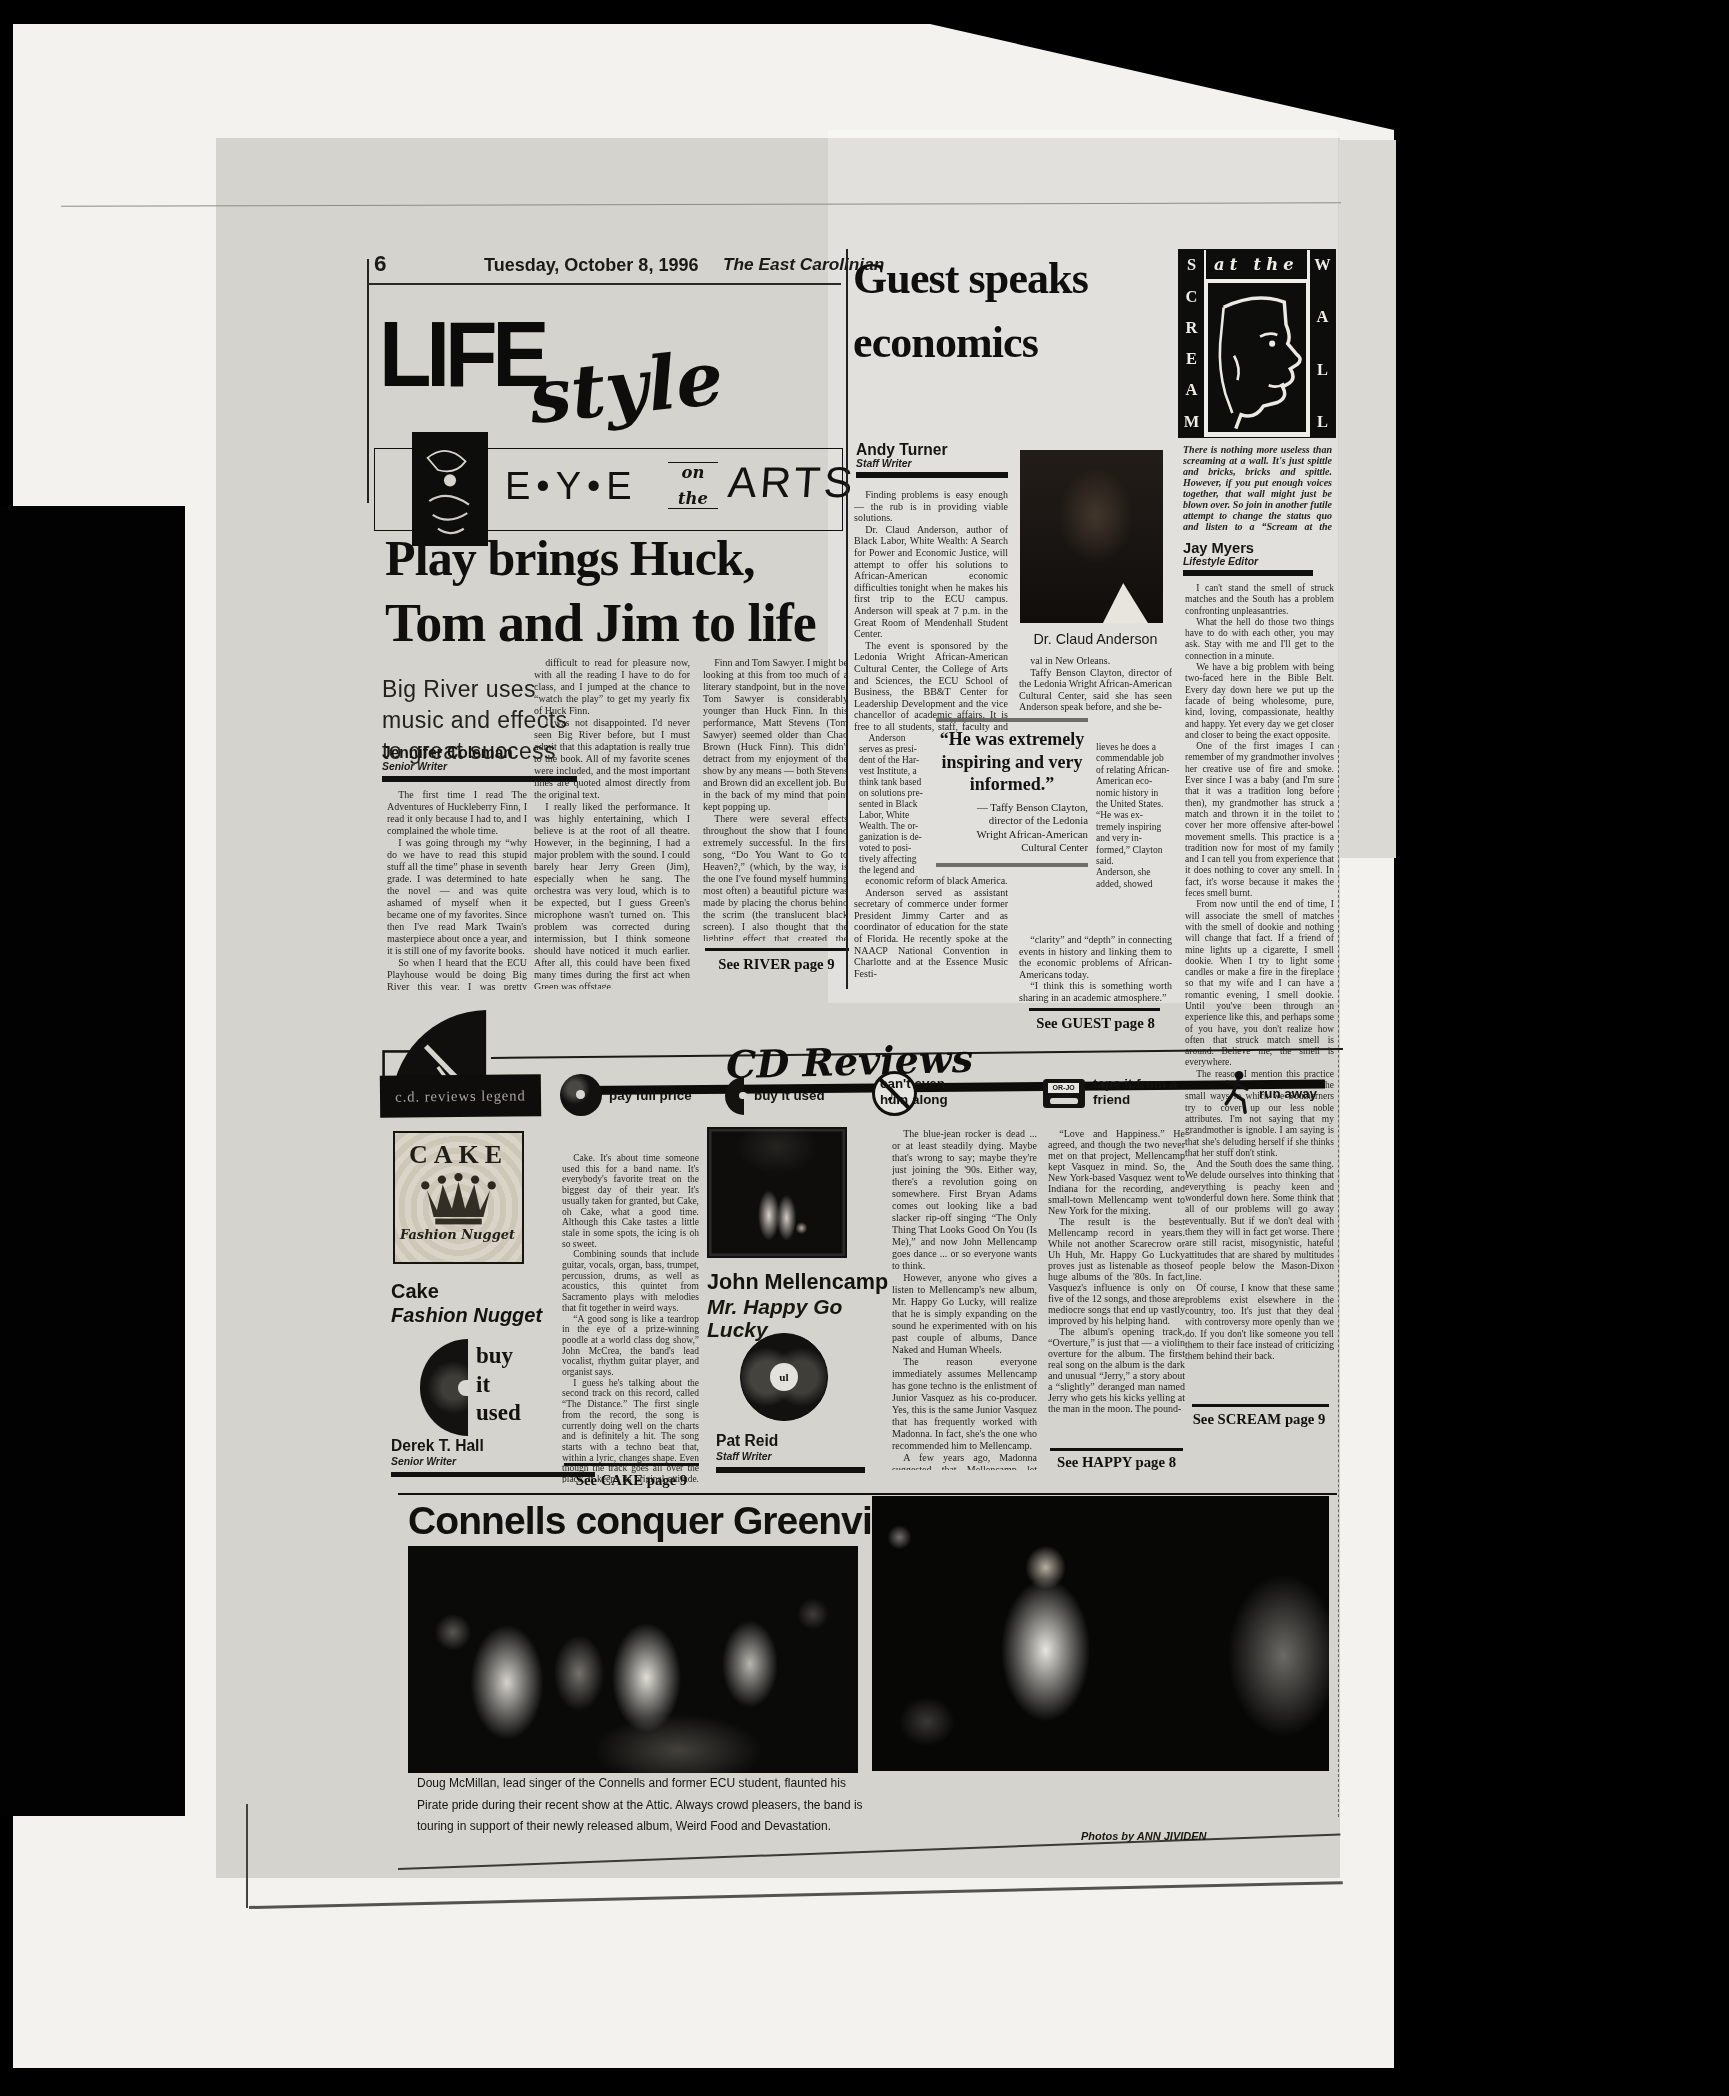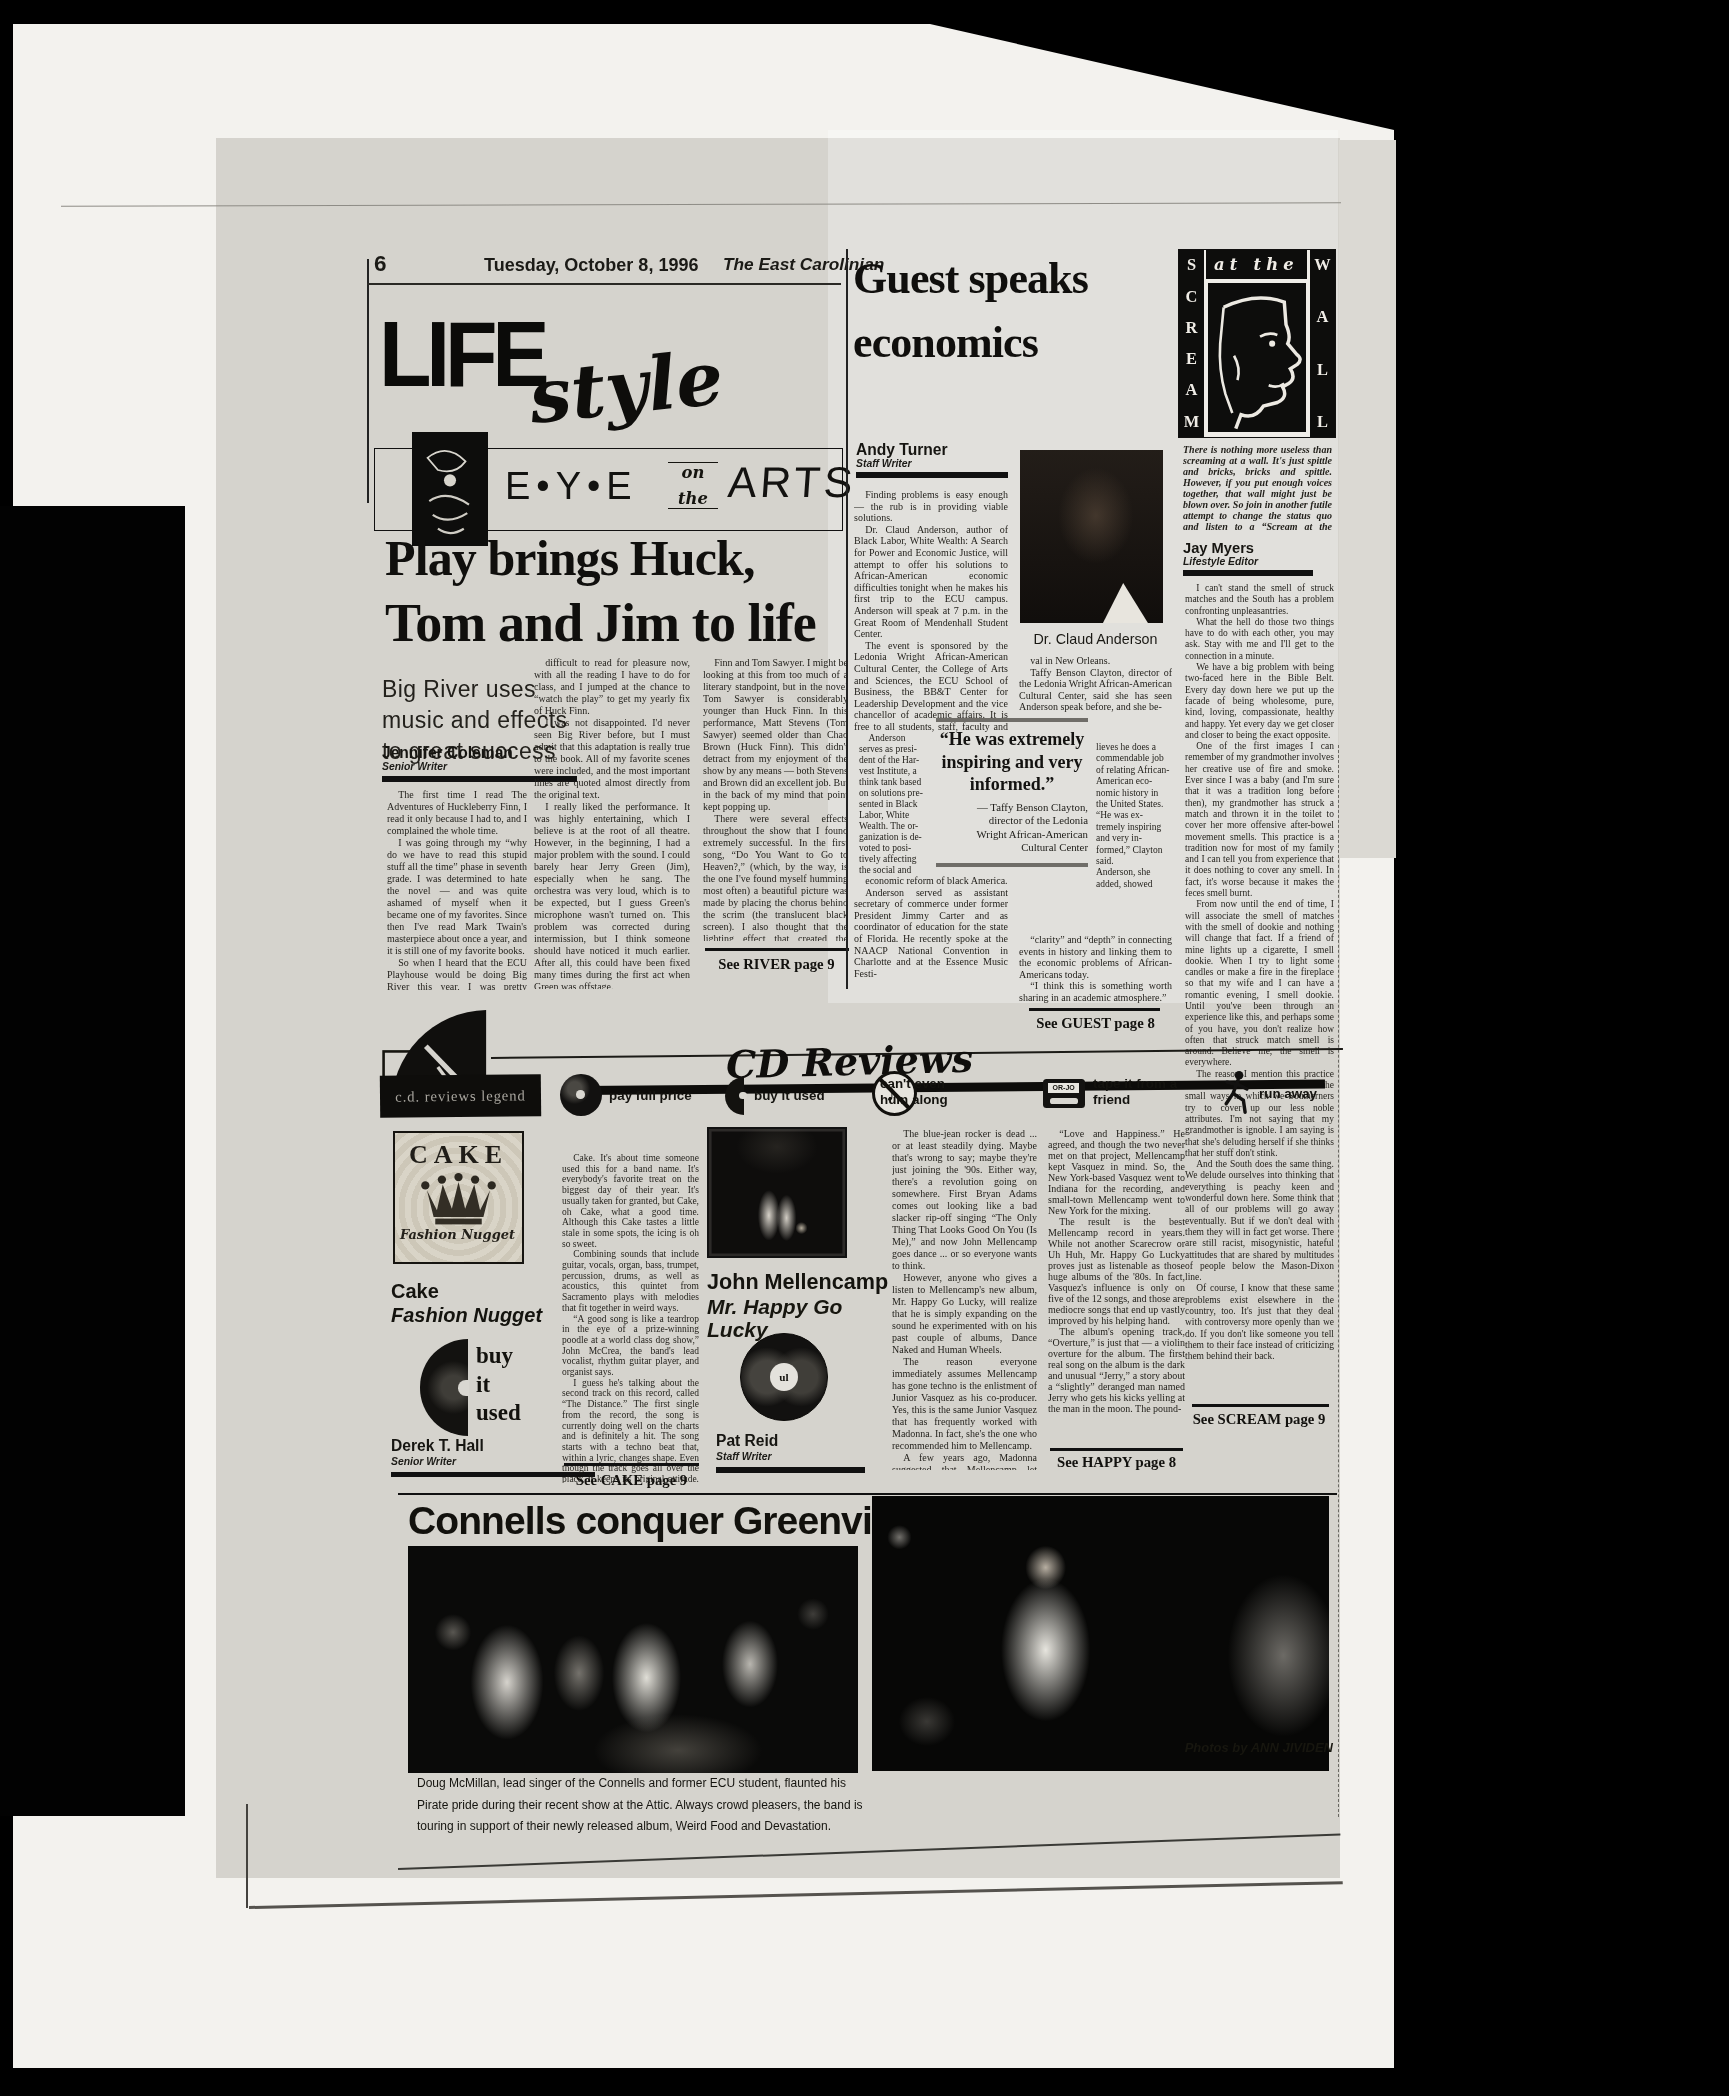--- a/index.html
+++ b/index.html
@@ -174,21 +174,21 @@
       <span class="nl">dent of the Har-</span>
       <span class="nl">vest Institute, a</span>
       <span class="nl">think tank based</span>
       <span class="nl">on solutions pre-</span>
       <span class="nl">sented in Black</span>
       <span class="nl">Labor, White</span>
       <span class="nl">Wealth. The or-</span>
       <span class="nl">ganization is de-</span>
       <span class="nl">voted to posi-</span>
       <span class="nl">tively affecting</span>
-      <span class="nl">the social and</span>
+      <span class="nl">the legend and</span>
     </div>
   <div class="abs bodytext gu" style="left:854px;top:875px;width:154px;height:114px;">
       <p class="para">economic reform of black America.</p>
       <p class="para">Anderson served as assistant secretary of commerce under former President Jimmy Carter and as coordinator of education for the state of Florida. He recently spoke at the NAACP National Convention in Charlotte and at the Essence Music Festi-</p>
     </div>
 
   <div class="abs photo" id="photo-anderson" style="left:1020px;top:450px;width:143px;height:173px;">
     <div class="collar"></div>
   </div>
   <div class="abs sans" style="left:1019px;top:631px;width:153px;text-align:center;font-size:14.3px;color:#1a1914;">Dr. Claud Anderson</div>
@@ -380,16 +380,16 @@
       <p class="para">The album's opening track, “Overture,” is just that — a violin overture for the album. The first real song on the album is the dark and unusual “Jerry,” a story about a “slightly” deranged man named Jerry who gets his kicks yelling at the man in the moon. The pound-</p>
     </div>
   <div class="abs hrule" style="left:1050px;top:1448px;width:133px;height:2.6px;"></div>
   <div class="abs jump" style="left:1043px;top:1454px;width:147px;">See HAPPY page 8</div>
 
   <div class="abs hrule" style="left:398px;top:1493px;width:939px;height:1.7px;"></div>
   <div class="abs sans" style="left:408px;top:1499px;font-weight:bold;font-size:39px;letter-spacing:-0.9px;color:#12110d;">Connells conquer Greenville</div>
   <div class="abs photo" id="photo-connells1" style="left:408px;top:1546px;width:450px;height:227px;"></div>
   <div class="abs photo" id="photo-connells2" style="left:872px;top:1496px;width:457px;height:275px;"></div>
   <div class="abs caption-sans" style="left:417px;top:1773px;width:453px;">Doug McMillan, lead singer of the Connells and former ECU student, flaunted his Pirate pride during their recent show at the Attic. Always crowd pleasers, the band is touring in support of their newly released album, Weird Food and Devastation.</div>
-  <div class="abs sans" style="left:1081px;top:1740px;width:252px;text-align:right;font-weight:bold;font-style:italic;font-size:13px;color:#17160f;">Photos by ANN JIVIDEN</div>
+  <div class="abs sans" style="left:1081px;top:1830px;width:252px;font-weight:bold;font-style:italic;font-size:11px;color:#17160f;">Photos by ANN JIVIDEN</div>
 
 </div>
 
 
 </body></html>

